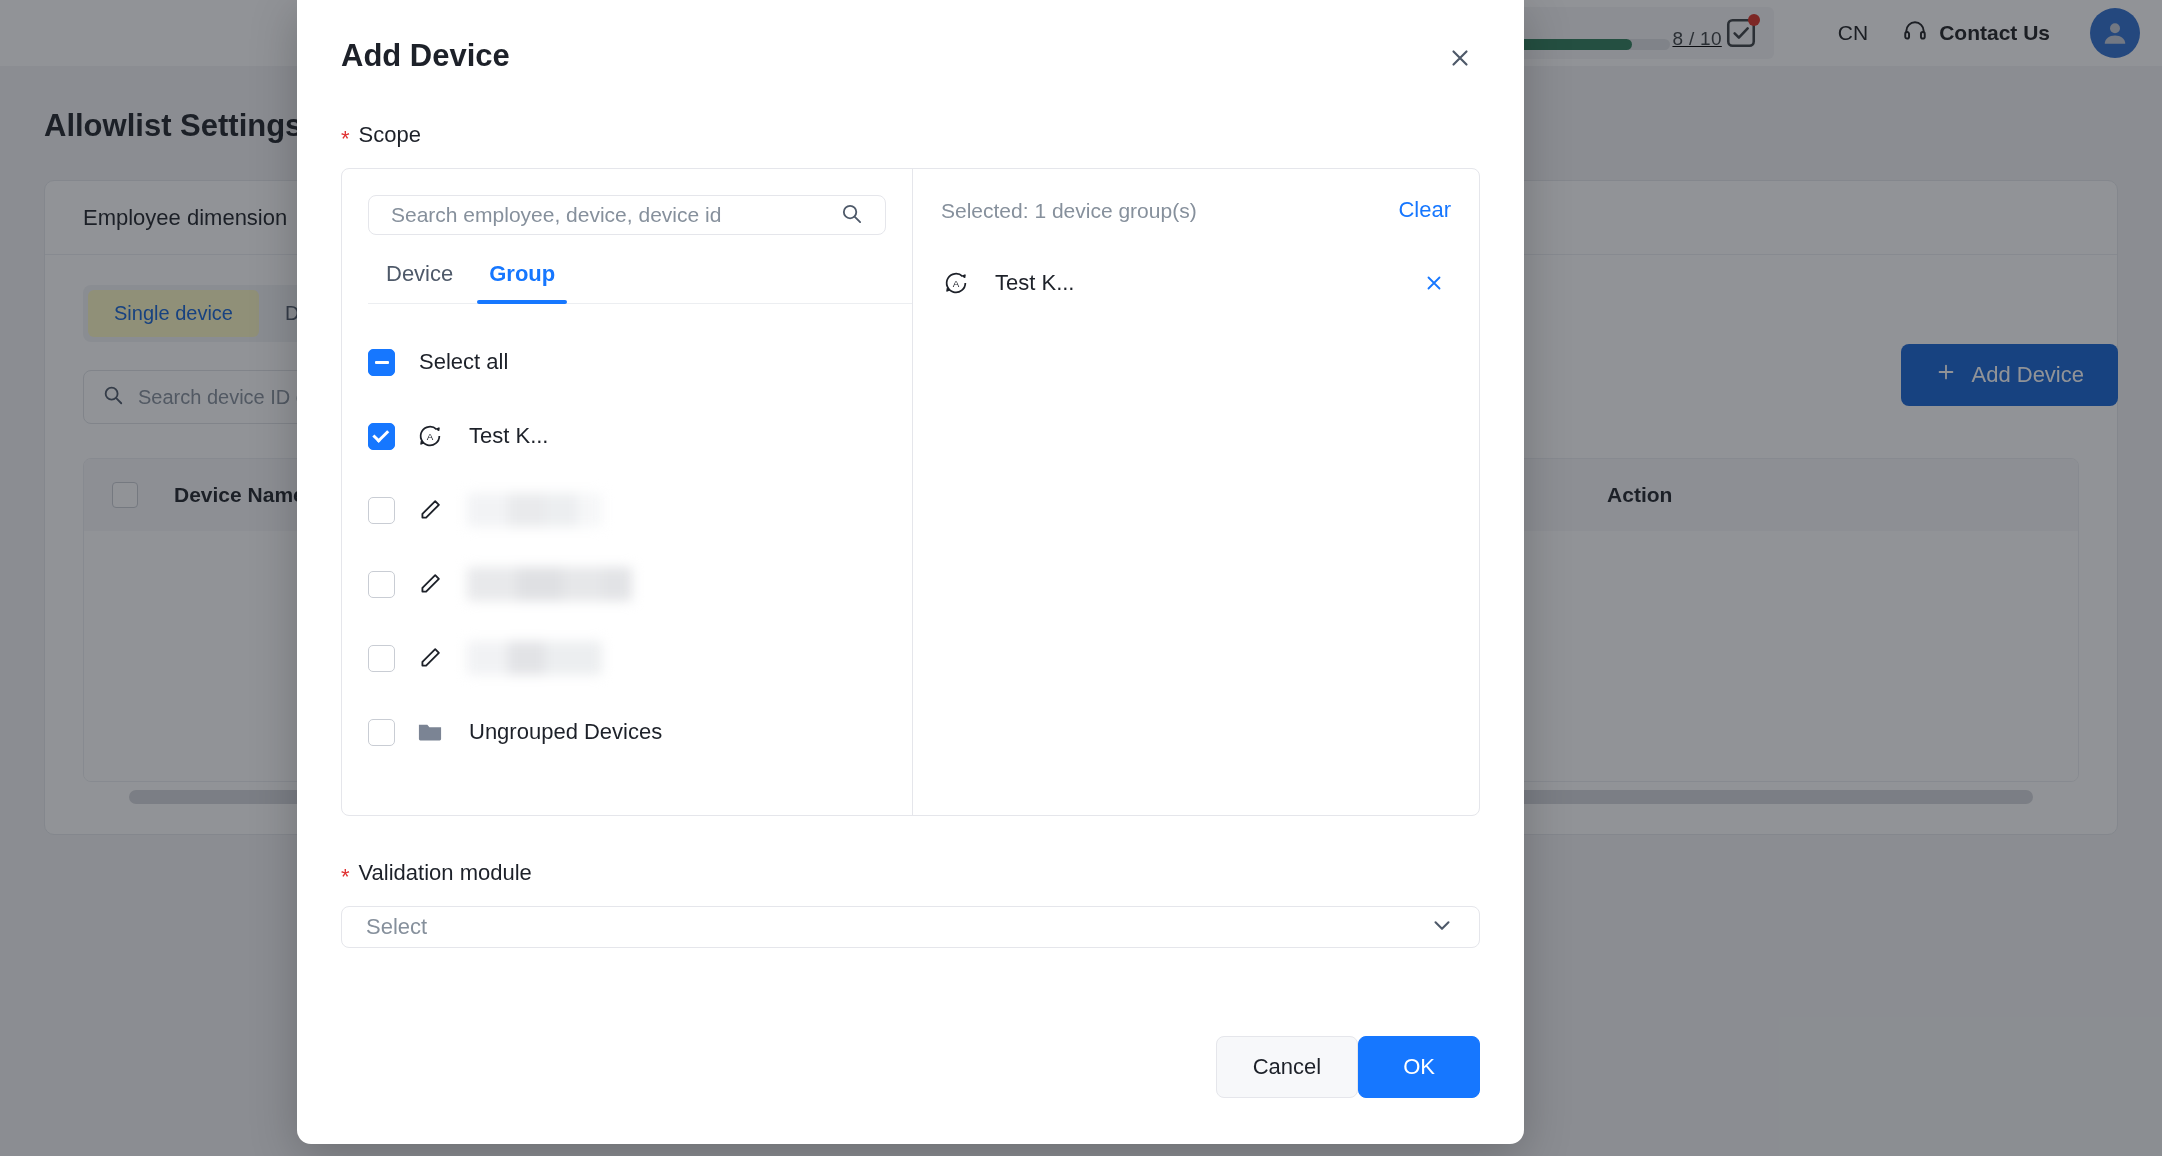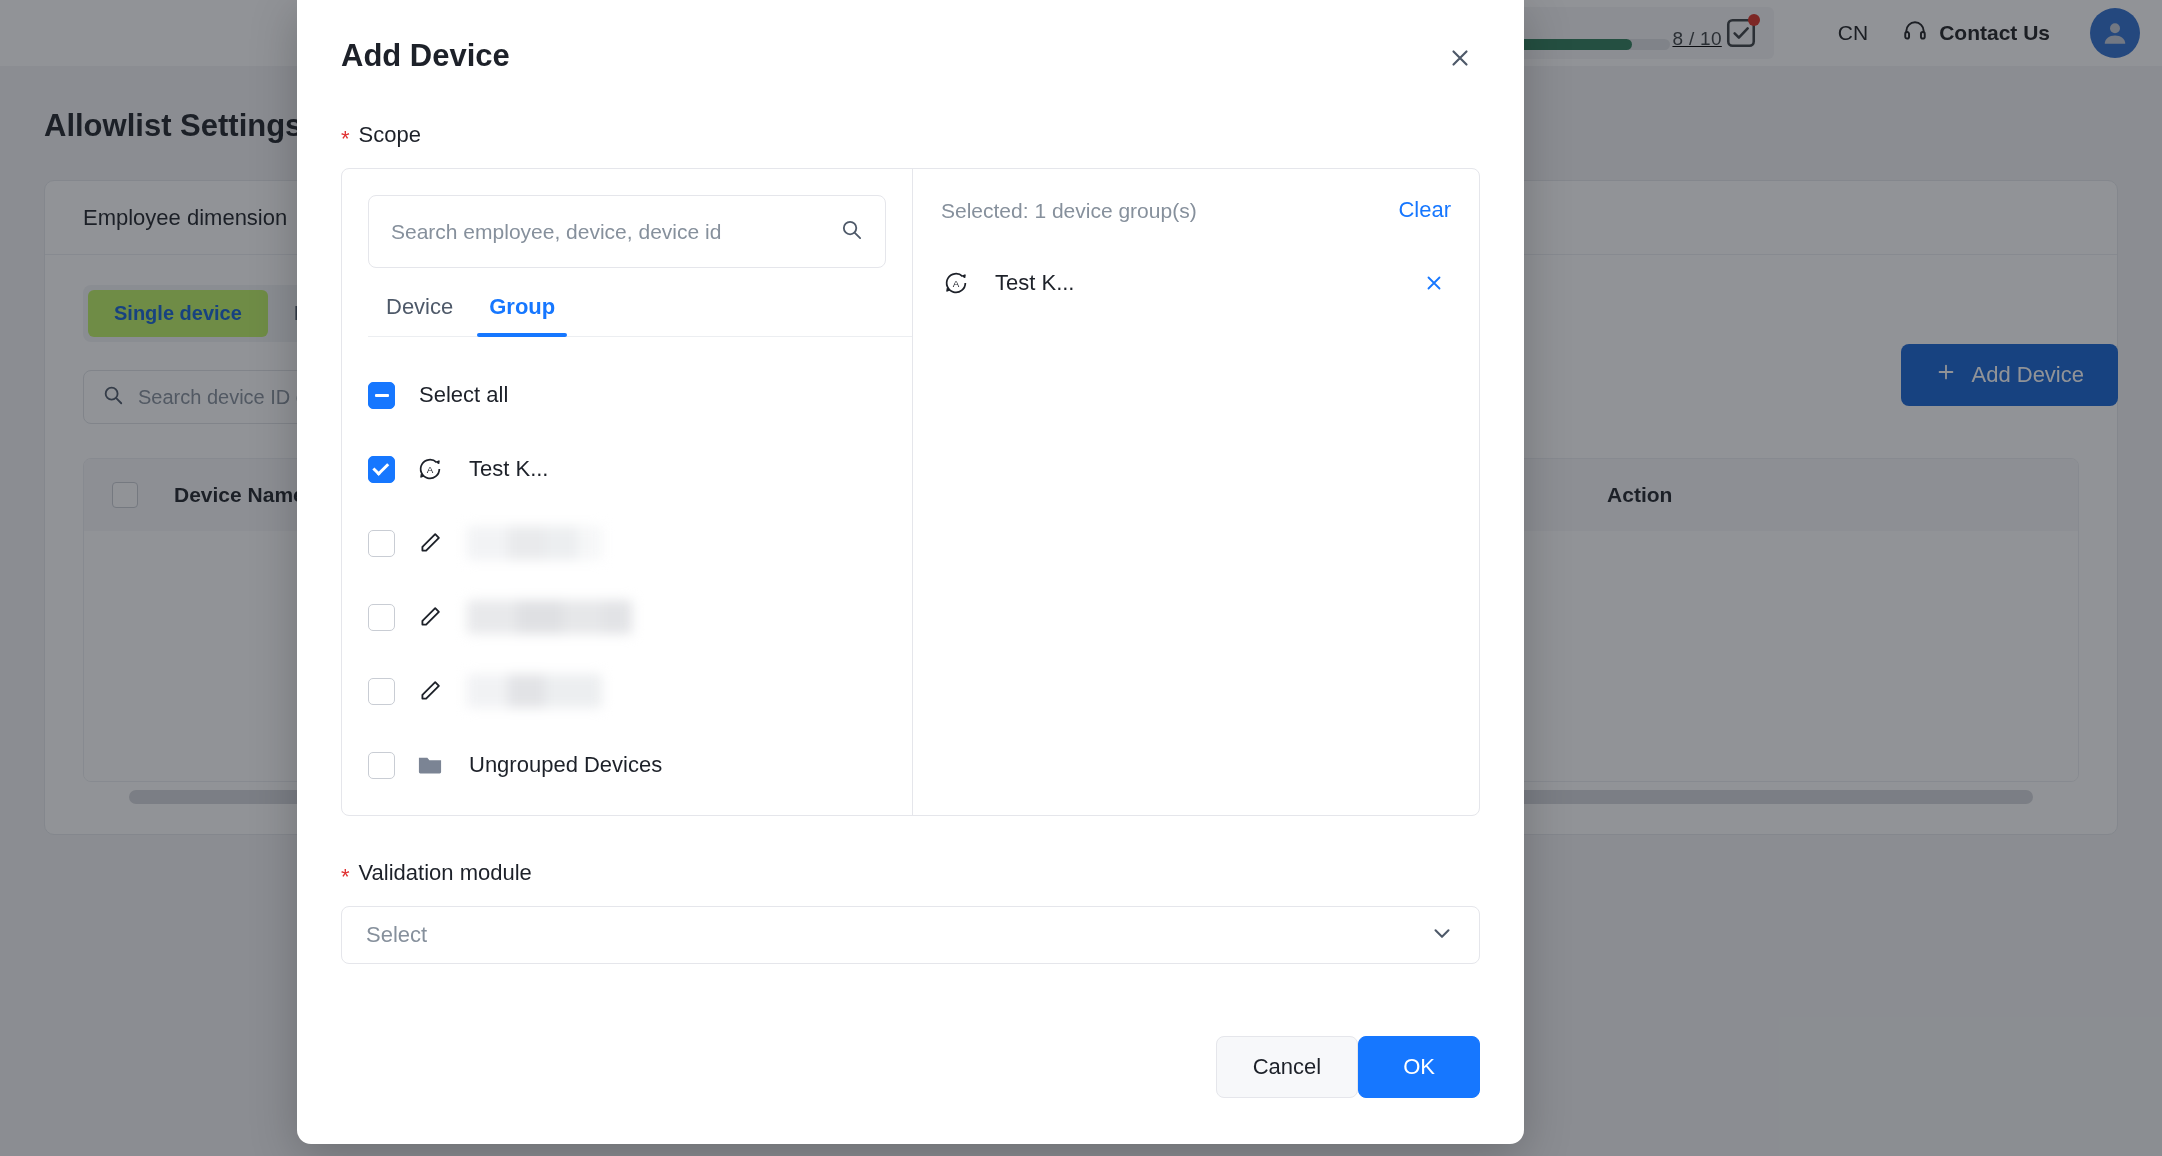--- a/index.html
+++ b/index.html
@@ -62,21 +62,21 @@
     border-bottom: 1px solid #eceef1;
   }
   .panel-tab { font-size: 22px; color: #1f2329; }
   .panel-body { padding: 30px 38px 30px; }
   .segmented {
     display: inline-flex; background: #f2f3f5; border-radius: 8px; padding: 5px;
   }
   .seg-item {
     padding: 12px 26px; font-size: 20px; color: #4e5969; border-radius: 6px;
   }
-  .seg-item.active { background: #bef264; color: #1664d4; font-weight: 700; }
+  .seg-item.active { background: #fef9c3; color: #1664d4; font-weight: 400; }
   .bg-search {
     margin-top: 28px; width: 486px; height: 54px;
     border: 1px solid #e0e3e7; border-radius: 8px;
     display: flex; align-items: center; gap: 14px; padding: 0 18px;
     background: #fff;
   }
   .bg-search-text { font-size: 20px; color: #86909c; }
   .bg-table { margin-top: 34px; border: 1px solid #eceef1; border-radius: 8px; overflow: hidden; }
   .bg-thead {
     height: 72px; background: #f7f8fa; display: flex; align-items: center;
@@ -132,21 +132,21 @@
 
   .scope-box {
     margin-top: 20px; height: 648px;
     border: 1px solid #e5e6eb; border-radius: 8px;
     display: flex;
   }
   .scope-left { width: 571px; border-right: 1px solid #e5e6eb; display: flex; flex-direction: column; }
   .scope-right { flex: 1; }
 
   .dlg-search {
-    margin: 26px 26px 0 26px; height: 73px;
+    margin: 26px 26px 0 26px; height: 40px;
     border: 1px solid #e5e6eb; border-radius: 8px;
     display: flex; align-items: center; padding: 0 22px;
   }
   .dlg-search-input {
     flex: 1; border: none; outline: none; background: transparent;
     font-size: 21px; color: #1d2129;
     font-family: "Liberation Sans", sans-serif;
   }
   .dlg-search-input::placeholder { color: #86909c; }
 
@@ -193,21 +193,21 @@
   }
   .sel-count { font-size: 21px; color: #86909c; }
   .sel-clear { font-size: 22px; color: #1677ff; cursor: pointer; background: none; border: none; font-family: "Liberation Sans", sans-serif; margin-left: 20px; }
   .sel-item {
     display: flex; align-items: center; padding: 0 28px; height: 52px; margin-top: 34px;
   }
   .sel-item-label { margin-left: 24px; font-size: 22px; color: #1d2129; flex: 1; }
   .sel-remove { background: none; border: none; cursor: pointer; padding: 6px; line-height: 0; }
 
   .select-box {
-    margin-top: 20px; height: 58px; border: 1px solid #e5e6eb; border-radius: 8px;
+    margin-top: 20px; height: 42px; border: 1px solid #e5e6eb; border-radius: 8px;
     display: flex; align-items: center; justify-content: space-between;
     padding: 0 24px;
   }
   .select-placeholder { font-size: 22px; color: #86909c; }
 
   .modal-foot {
     display: flex; justify-content: flex-end; align-items: center; 
     padding: 0 44px 46px 44px; margin-top: 62px;
   }
   .btn {

